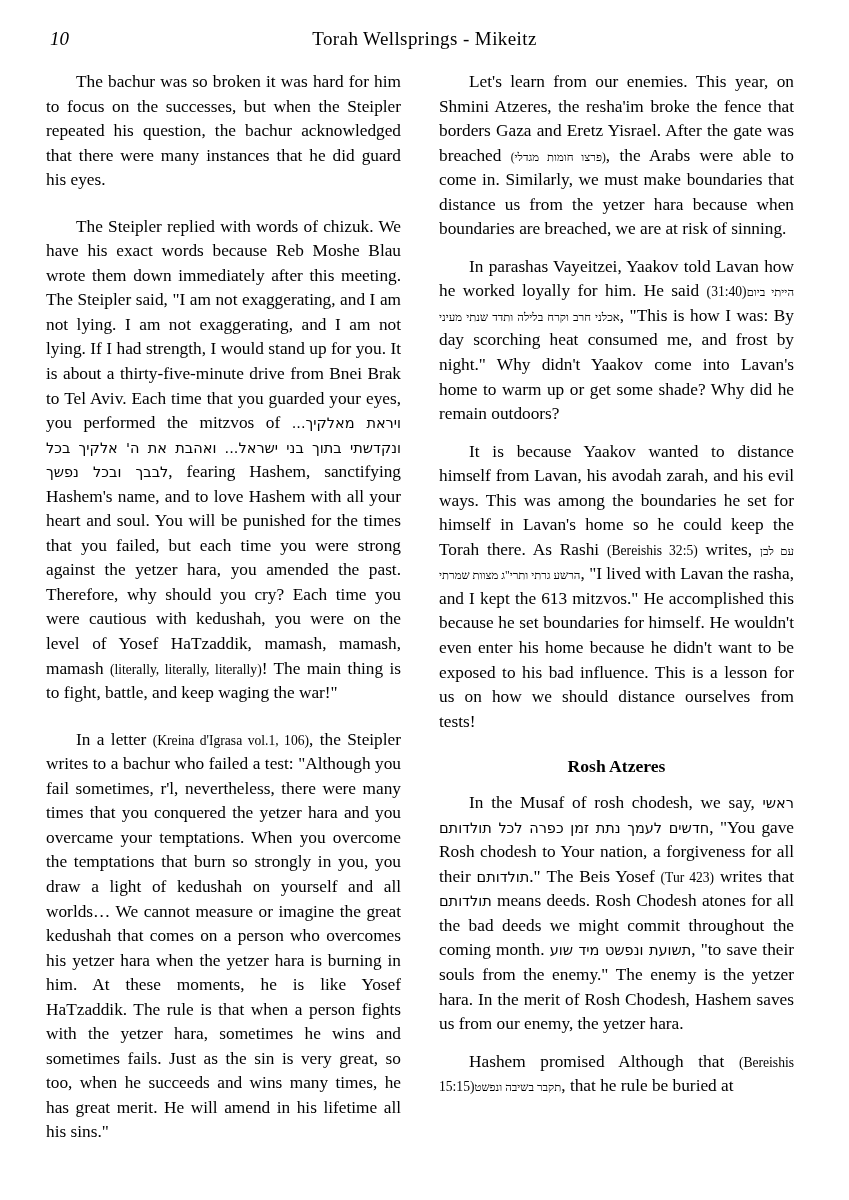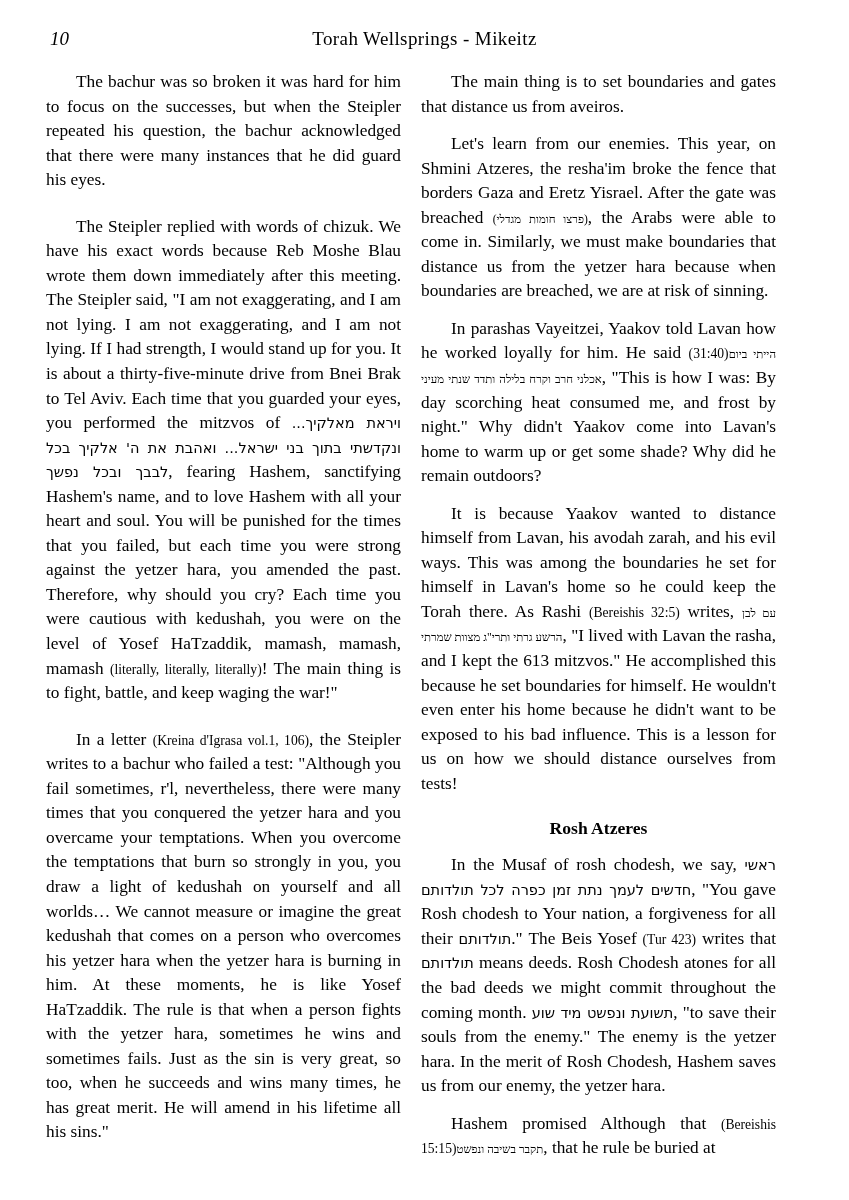--- a/index.html
+++ b/index.html
@@ -42,21 +42,21 @@
     position: absolute;
     left: 0;
     right: 0;
     text-align: center;
     font-size: 19px;
     letter-spacing: 0.4px;
     font-family: "Liberation Serif", serif;
   }
   .columns {
     display: flex;
-    gap: 20px;
+    gap: 38px;
     margin-top: 12px;
   }
   .col {
     width: 355px;
     font-size: 17.3px;
     line-height: 1.42;
     text-align: justify;
     text-justify: inter-word;
     hyphens: none;
   }
@@ -105,21 +105,20 @@
 
     <div class="col">
       <p class="para">The bachur was so broken it was hard for him to focus on the successes, but when the Steipler repeated his question, the bachur acknowledged that there were many instances that he did guard his eyes.</p>
       <div class="spacer-lg"></div>
       <p class="para"><span>The Steipler replied with words of chizuk. We have his exact words because Reb Moshe Blau wrote them down immediately after this meeting. The Steipler said, "I am not exaggerating, and I am not lying. I am not exaggerating, and I am not lying. If I had strength, I would stand up for you. It is about a thirty-five-minute drive from Bnei Brak to Tel Aviv. Each time that you guarded your eyes, you performed the mitzvos of </span><span class="heb">ויראת מאלקיך... ונקדשתי בתוך בני ישראל... ואהבת את ה' אלקיך בכל לבבך ובכל נפשך</span><span>, fearing Hashem, sanctifying Hashem's name, and to love Hashem with all your heart and soul. You will be punished for the times that you failed, but each time you were strong against the yetzer hara, you amended the past. Therefore, why should you cry? Each time you were cautious with kedushah, you were on the level of Yosef HaTzaddik, mamash, mamash, mamash </span><span class="src">(literally, literally, literally)</span><span>! The main thing is to fight, battle, and keep waging the war!"</span></p>
       <div class="spacer-lg"></div>
       <p class="para"><span>In a letter </span><span class="src">(Kreina d'Igrasa vol.1, 106)</span><span>, the Steipler writes to a bachur who failed a test: "Although you fail sometimes, r'l, nevertheless, there were many times that you conquered the yetzer hara and you overcame your temptations. When you overcome the temptations that burn so strongly in you, you draw a light of kedushah on yourself and all worlds… We cannot measure or imagine the great kedushah that comes on a person who overcomes his yetzer hara when the yetzer hara is burning in him. At these moments, he is like Yosef HaTzaddik. The rule is that when a person fights with the yetzer hara, sometimes he wins and sometimes fails. Just as the sin is very great, so too, when he succeeds and wins many times, he has great merit. He will amend in his lifetime all his sins."</span></p>
     </div>
 
     <div class="col">
-      <p class="para">The main thing is to set boundaries and gates that distance us from aveiros.</p>
       <p class="para"><span>Let's learn from our enemies. This year, on Shmini Atzeres, the resha'im broke the fence that borders Gaza and Eretz Yisrael. After the gate was breached </span><span class="heb-sm">(פרצו חומות מגדלי)</span><span>, the Arabs were able to come in. Similarly, we must make boundaries that distance us from the yetzer hara because when boundaries are breached, we are at risk of sinning.</span></p>
       <p class="para"><span>In parashas Vayeitzei, Yaakov told Lavan how he worked loyally for him. He said </span><span class="src">(31:40)</span><span class="heb-sm">הייתי ביום אכלני חרב וקרח בלילה ותדד שנתי מעיני</span><span>, "This is how I was: By day scorching heat consumed me, and frost by night." Why didn't Yaakov come into Lavan's home to warm up or get some shade? Why did he remain outdoors?</span></p>
       <p class="para"><span>It is because Yaakov wanted to distance himself from Lavan, his avodah zarah, and his evil ways. This was among the boundaries he set for himself in Lavan's home so he could keep the Torah there. As Rashi </span><span class="src">(Bereishis 32:5)</span><span> writes, </span><span class="heb-sm">עם לבן הרשע גרתי ותרי"ג מצוות שמרתי</span><span>, "I lived with Lavan the rasha, and I kept the 613 mitzvos." He accomplished this because he set boundaries for himself. He wouldn't even enter his home because he didn't want to be exposed to his bad influence. This is a lesson for us on how we should distance ourselves from tests!</span></p>
       <div class="subhead">Rosh Atzeres</div>
       <p class="para"><span>In the Musaf of rosh chodesh, we say, </span><span class="heb">ראשי חדשים לעמך נתת זמן כפרה לכל תולדותם</span><span>, "You gave Rosh chodesh to Your nation, a forgiveness for all their </span><span class="heb">תולדותם</span><span>." The Beis Yosef </span><span class="src">(Tur 423)</span><span> writes that </span><span class="heb">תולדותם</span><span> means deeds. Rosh Chodesh atones for all the bad deeds we might commit throughout the coming month. </span><span class="heb">תשועת ונפשט מיד שוע</span><span>, "to save their souls from the enemy." The enemy is the yetzer hara. In the merit of Rosh Chodesh, Hashem saves us from our enemy, the yetzer hara.</span></p>
       <p class="para nogap"><span>Hashem promised Although that </span><span class="src">(Bereishis 15:15)</span><span class="heb-sm">תקבר בשיבה ונפשט</span><span>, that he rule be buried at</span></p>
     </div>
 
   </div>
 </div>

